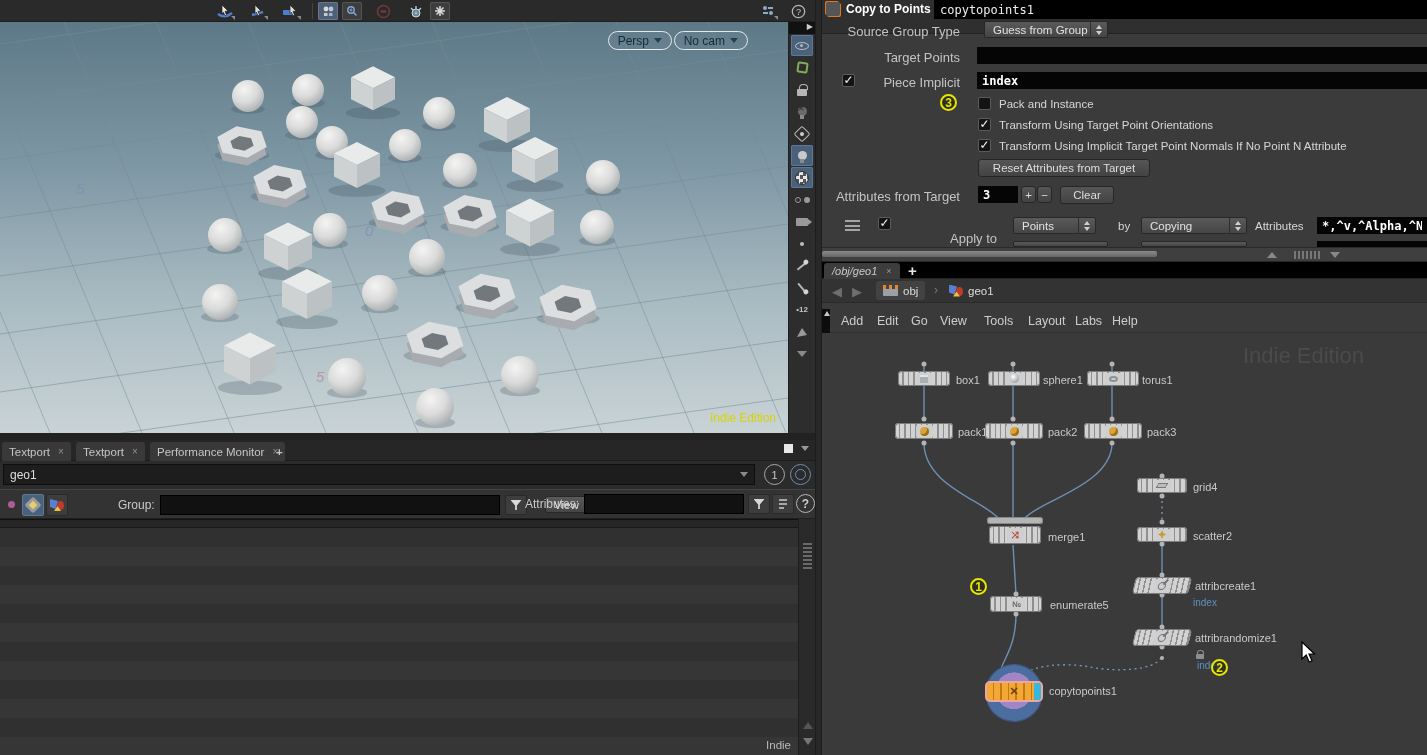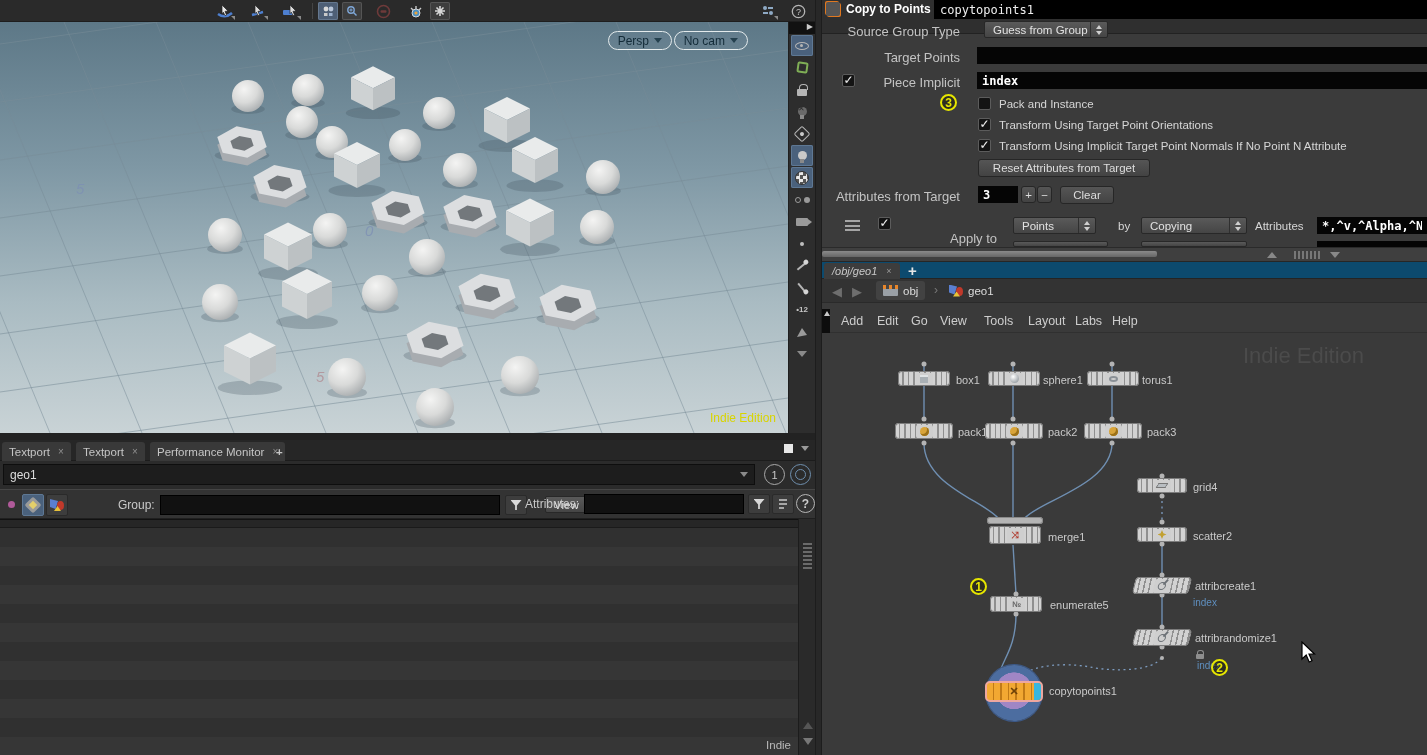--- a/index.html
+++ b/index.html
@@ -126,21 +126,21 @@
   .ham { position:absolute; width:15px; height:11px;
     background:repeating-linear-gradient(180deg,#a5a5a5 0 2px,transparent 2px 4.5px); }
   #hsplit { left:822px; top:247px; width:605px; height:15px; background:#3f3f3f; border-top:1px solid #2a2a2a; border-bottom:1px solid #262626; }
   #hs-handle { position:absolute; left:0; top:3px; width:335px; height:6px; background:linear-gradient(#8a8a8a,#666); border-radius:2px; }
   #hs-grip { position:absolute; left:472px; top:3px; width:26px; height:8px;
     background:repeating-linear-gradient(90deg,#777 0 2px,transparent 2px 4px); }
   .hs-tri { position:absolute; top:4px; width:0; height:0; border-left:5px solid transparent; border-right:5px solid transparent; }
 
   
   #network { left:822px; top:262px; width:605px; height:493px; background:#3a3a3a; overflow:hidden; }
-  #n-tabs { position:absolute; left:0; top:0; width:605px; height:17px; background:#0c4a6e; border-bottom:1px solid #242424; }
+  #n-tabs { position:absolute; left:0; top:0; width:605px; height:17px; background:#000000; border-bottom:1px solid #242424; }
   #n-tab { position:absolute; left:2px; top:1px; height:16px; background:#3d3d3d; border-radius:3px 3px 0 0;
     color:#c9c9c9; font-size:11px; font-style:italic; display:flex; align-items:center; gap:9px; padding:0 8px; }
   #n-tab .x { color:#999; font-size:9px; font-style:normal; }
   #n-plus { position:absolute; left:86px; top:0; color:#e5e5e5; font-size:15px; font-weight:bold; }
   #n-nav { position:absolute; left:0; top:17px; width:605px; height:24px; background:#333; border-bottom:1px solid #2a2a2a; }
   .nav-arr { position:absolute; top:5px; font-size:13px; color:#6e6e6e; }
   .crumb { position:absolute; top:2px; height:19px; background:#424242; border-radius:3px; display:flex; align-items:center; gap:5px;
     padding:0 7px; color:#ddd; font-size:11.5px; }
   .clap { width:15px; height:11px; background:#9aa0a6; border-radius:1px; position:relative; }
   .clap::before { content:""; position:absolute; top:0; left:0; right:0; height:4px;

